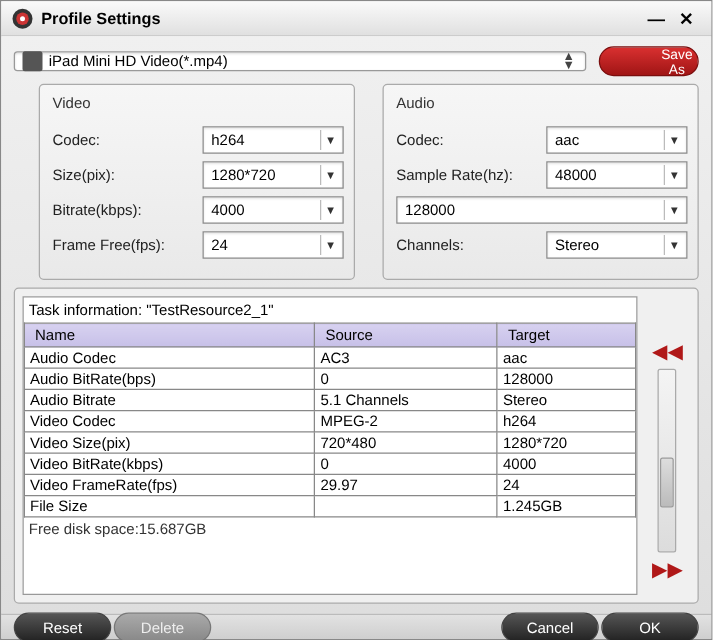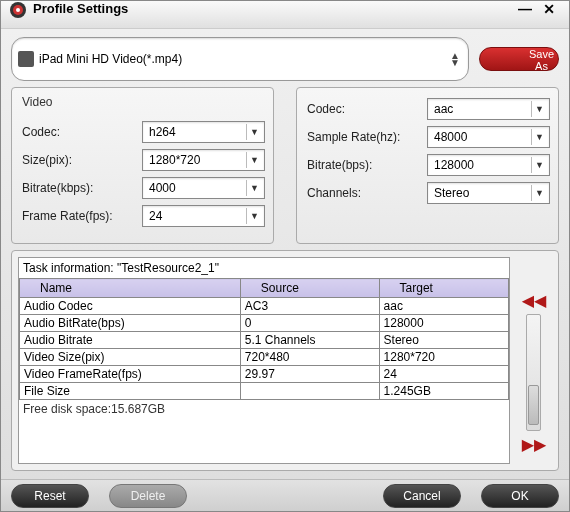--- a/index.html
+++ b/index.html
@@ -13,51 +13,51 @@
 }
 .window {
   width: 570px; height: 512px;
   background: linear-gradient(#f5f5f5, #e8e8e8);
   border: 1px solid #888;
   display: flex; flex-direction: column;
 }
 .titlebar {
   height: 28px;
   background: linear-gradient(#fafafa, #e0e0e0);
-  display: flex; 
+  display: flex; align-items: center;
   padding: 0 8px;
   border-bottom: 1px solid #ccc;
 }
 .titlebar .app-icon {
   width: 18px; height: 18px; margin-right: 6px;
   display: inline-flex; align-items: center; justify-content: center;
 }
 .titlebar .title { font-weight: bold; font-size: 13px; flex: 1; }
 .titlebar .win-btn { width: 24px; text-align: center; font-size: 14px; font-weight: bold; cursor: pointer; }
 
 .content { flex: 1; padding: 8px 10px; display: flex; flex-direction: column; gap: 6px; background: linear-gradient(#f0f0f0,#dedede); }
 
 .toprow { display: flex; gap: 10px; align-items: center; }
 .profile-select {
-  flex: 1; height: 44px;
-  background: #fff; border: 1px solid #999; border-radius: 13px;
+  flex: 1; height: 16px;
+  background: #fff; border: 1px solid #999; border-radius: 3px;
   display: flex; align-items: center; padding: 0 6px;
   box-shadow: inset 0 1px 2px rgba(0,0,0,.15);
 }
 .profile-select .dev-icon { width:16px; height:16px; margin-right:5px; background:#555; border-radius:2px; display:inline-block; }
 .profile-select .sel-text { flex: 1; font-size: 12px; }
 .profile-select .dd-arrows { width: 14px; font-size: 10px; line-height: 7px; text-align: center; color:#444; }
 .save-as {
   width: 80px; height: 24px;
   background: linear-gradient(#d93030,#a01515);
   color: #fff; border: 1px solid #7a0e0e; border-radius: 12px;
   font-size: 11px; cursor: pointer; padding-left: 45px;
 }
 
-.panels { display: flex; gap: 22px; }
+.panels { display: flex; gap: 22px; margin-left: 20px; }
 .panel {
   flex: 1;
   border: 1px solid #aaa; border-radius: 4px;
   background: linear-gradient(#f6f6f6,#e9e9e9);
   padding: 4px 8px 10px 10px;
 }
 .panel-title { font-size: 12px; color: #333; padding: 3px 0 6px 0; }
 .field-row { display: flex; align-items: center; margin: 6px 0; }
 .field-row label { width: 120px; font-size: 12px; color: #222; }
 .combo {
@@ -73,35 +73,35 @@
   flex: 1; display: flex; gap: 6px;
   border: 1px solid #aaa; border-radius: 4px;
   background: #f0f0f0;
   padding: 6px;
 }
 .task-inner { flex:1; background:#fff; border:1px solid #999; display:flex; flex-direction:column; overflow:hidden; }
 .task-title { padding: 3px 4px; font-size:12px; }
 table.task { border-collapse: collapse; width: 100%; font-size:12px; }
 table.task th {
   background: linear-gradient(#d7d1f0,#c7c0e8);
-  border: 1px solid #888; text-align: left; padding: 2px 20px; font-weight: normal;
+  border: 1px solid #888; text-align: left; padding: 2px 8px; font-weight: normal;
 }
 table.task td { border: 1px solid #888; padding: 1px 4px; }
 .free-disk { padding: 2px 4px; font-size:12px; color:#333; }
 
 .side-nav { width: 36px; display:flex; flex-direction:column; align-items:center; justify-content:space-between; padding: 20px 0 10px 0; }
 .scrollbar-fake { width:15px; height:100%; border:1px solid #aaa; background:linear-gradient(#f4f4f4,#dcdcdc); border-radius:2px; position:relative; }
 .scrollbar-fake .thumb { position:absolute; right:1px; left:1px; top:70px; height:40px; background:linear-gradient(#ddd,#bbb); border:1px solid #999; border-radius:2px; }
 .arrow-btn { color:#b01818; font-size:16px; cursor:pointer; user-select:none; }
 
 .bottom-bar {
-  height: 32px;
+  height: 20px;
   background: linear-gradient(#e2e2e2,#cfcfcf);
   border-top: 1px solid #bbb;
-  display: flex; align-items: center; padding: 0 10px; gap: 20px;
+  display: flex; align-items: center; padding: 0 10px; gap: 2px;
 }
 .spacer { flex:1; }
 .btn {
   min-width: 78px; height: 24px;
   border: 1px solid #444; border-radius: 12px;
   background: linear-gradient(#555,#222); color:#fff;
   font-size:12px; cursor:pointer;
 }
 .btn.disabled { background: linear-gradient(#aaa,#888); color:#eee; border-color:#777; cursor:default; }
 </style>
@@ -151,44 +151,44 @@
             </div>
           </div>
         <div class="field-row">
             <label>Bitrate(kbps):</label>
           <div class="combo">
               <span class="val">4000</span>
               <span class="arrw">▼</span>
             </div>
           </div>
         <div class="field-row">
-            <label>Frame Rate(fps):</label>
+            <label>Frame Free(fps):</label>
           <div class="combo">
               <span class="val">24</span>
               <span class="arrw">▼</span>
             </div>
           </div>
       </div>
       <div class="panel">
+        <div class="panel-title">Audio</div>
         <div class="field-row">
             <label>Codec:</label>
           <div class="combo">
               <span class="val">aac</span>
               <span class="arrw">▼</span>
             </div>
           </div>
         <div class="field-row">
             <label>Sample Rate(hz):</label>
           <div class="combo">
               <span class="val">48000</span>
               <span class="arrw">▼</span>
             </div>
           </div>
         <div class="field-row">
-            <label>Bitrate(bps):</label>
           <div class="combo">
               <span class="val">128000</span>
               <span class="arrw">▼</span>
             </div>
           </div>
         <div class="field-row">
             <label>Channels:</label>
           <div class="combo">
               <span class="val">Stereo</span>
               <span class="arrw">▼</span>
@@ -218,23 +218,33 @@
                 <td>Audio BitRate(bps)</td>
                 <td>0</td>
                 <td>128000</td>
               </tr>
               <tr>
                 <td>Audio Bitrate</td>
                 <td>5.1 Channels</td>
                 <td>Stereo</td>
               </tr>
               <tr>
+                <td>Video Codec</td>
+                <td>MPEG-2</td>
+                <td>h264</td>
+              </tr>
+              <tr>
                 <td>Video Size(pix)</td>
                 <td>720*480</td>
                 <td>1280*720</td>
+              </tr>
+              <tr>
+                <td>Video BitRate(kbps)</td>
+                <td>0</td>
+                <td>4000</td>
               </tr>
               <tr>
                 <td>Video FrameRate(fps)</td>
                 <td>29.97</td>
                 <td>24</td>
               </tr>
               <tr>
                 <td>File Size</td>
                 <td></td>
                 <td>1.245GB</td>

